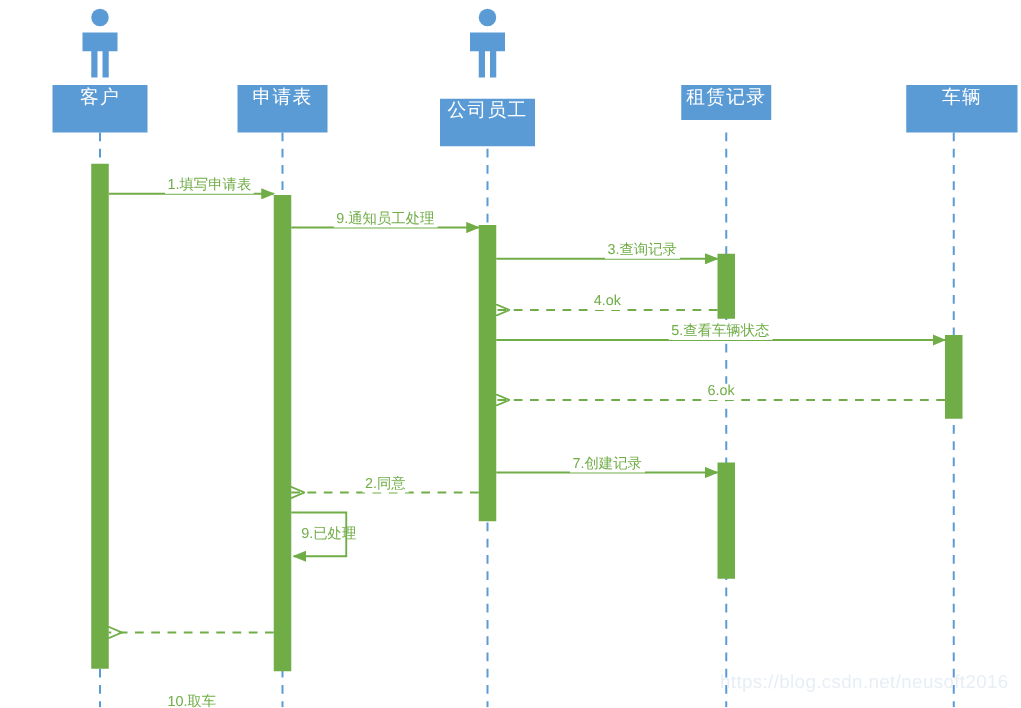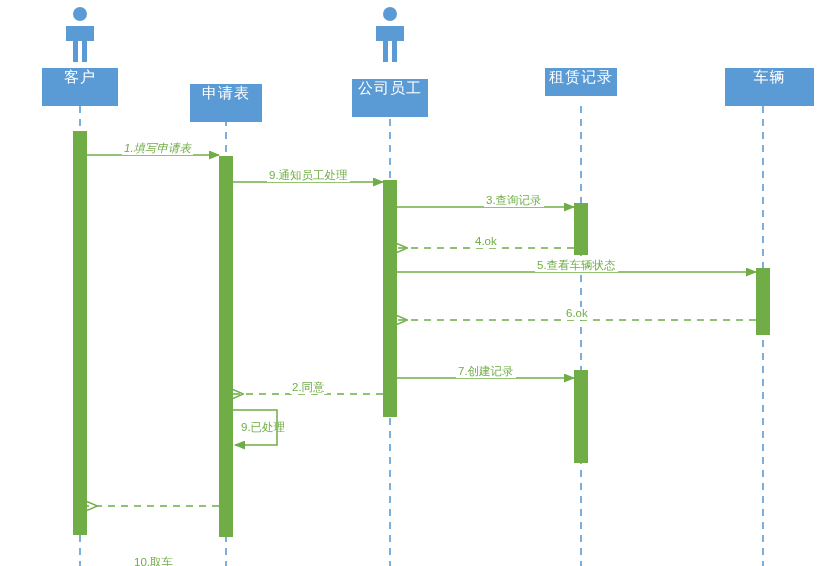--- a/index.html
+++ b/index.html
@@ -92,48 +92,49 @@
         <line x1="397" y1="272" x2="756" y2="272" stroke="#70AD47" stroke-width="1.5" marker-end="url(#arrow-solid)"></line>
         <line x1="756" y1="320" x2="397" y2="320" stroke="#70AD47" stroke-width="1.5" marker-end="url(#arrow-open)" stroke-dasharray="7 6"></line>
         <line x1="397" y1="378" x2="574" y2="378" stroke="#70AD47" stroke-width="1.5" marker-end="url(#arrow-solid)"></line>
         <line x1="383" y1="394" x2="233" y2="394" stroke="#70AD47" stroke-width="1.5" marker-end="url(#arrow-open)" stroke-dasharray="7 6"></line>
         <path d="M233,410 L277,410 L277,445 L235,445" fill="none" stroke="#70AD47" stroke-width="1.5" marker-end="url(#arrow-solid)"></path>
         <line x1="219" y1="506" x2="87" y2="506" stroke="#70AD47" stroke-width="1.5" marker-end="url(#arrow-open)" stroke-dasharray="7 6"></line>
       </g>
   </svg>
 
   <div id="overlay">
-      <div class="msg-label" style="top: 142px; left: 122px; font-style: italic;">1.填写申请表</div>
+      <div class="msg-label" style="top: 142px; left: 132px;">1.填写申请表</div>
       <div class="msg-label" style="top: 169px; left: 267px;">9.通知员工处理</div>
       <div class="msg-label" style="top: 194px; left: 456px; margin-left: 28px;">3.查询记录</div>
       <div class="msg-label" style="top: 235px; left: 473px;">4.ok</div>
       <div class="msg-label" style="top: 259px; left: 535px;">5.查看车辆状态</div>
       <div class="msg-label" style="top: 307px; left: 564px;">6.ok</div>
       <div class="msg-label" style="top: 365px; left: 456px;">7.创建记录</div>
       <div class="msg-label" style="top: 381px; left: 290px;">2.同意</div>
       <div class="msg-label" style="left: 239px; top: 421px; background: transparent;">9.已处理</div>
       <div class="msg-label" style="top: 520px; left: 132px; margin-top: 36px;">10.取车</div>
       <div class="actor-icon" style="left: 58px; top: 6px;"><svg width="44" height="58" viewBox="0 0 44 58" xmlns="http://www.w3.org/2000/svg">
           <circle cx="22" cy="8" r="7" fill="#5B9BD5"></circle>
           <path d="M8 20 h28 v15 h-7 v21 h-5 v-21 h-4 v21 h-5 v-21 h-7 z" fill="#5B9BD5"></path>
         </svg></div>
       <div class="participant-box" style="left: 42px; top: 68px; width: 76px; height: 38px;">
         <span>客户</span>
       </div>
-      <div class="participant-box" style="left: 190px; top: 84px; width: 72px; height: 38px;">
+      <div class="participant-box" style="left: 190px; top: 68px; width: 72px; height: 38px;">
         <span>申请表</span>
       </div>
       <div class="actor-icon" style="left: 368px; top: 6px;"><svg width="44" height="58" viewBox="0 0 44 58" xmlns="http://www.w3.org/2000/svg">
           <circle cx="22" cy="8" r="7" fill="#5B9BD5"></circle>
           <path d="M8 20 h28 v15 h-7 v21 h-5 v-21 h-4 v21 h-5 v-21 h-7 z" fill="#5B9BD5"></path>
         </svg></div>
       <div class="participant-box" style="left: 352px; top: 79px; width: 76px; height: 38px;">
         <span>公司员工</span>
       </div>
       <div class="participant-box" style="left: 545px; top: 68px; width: 72px; height: 28px;">
         <span>租赁记录</span>
       </div>
       <div class="participant-box" style="left: 725px; top: 68px; width: 89px; height: 38px;">
         <span>车辆</span>
       </div>
     </div>
 
+  <div class="watermark" style="left:576px; top:537px;">https://blog.csdn.net/neusoft2016</div>
 </div>
 
 </body></html>

